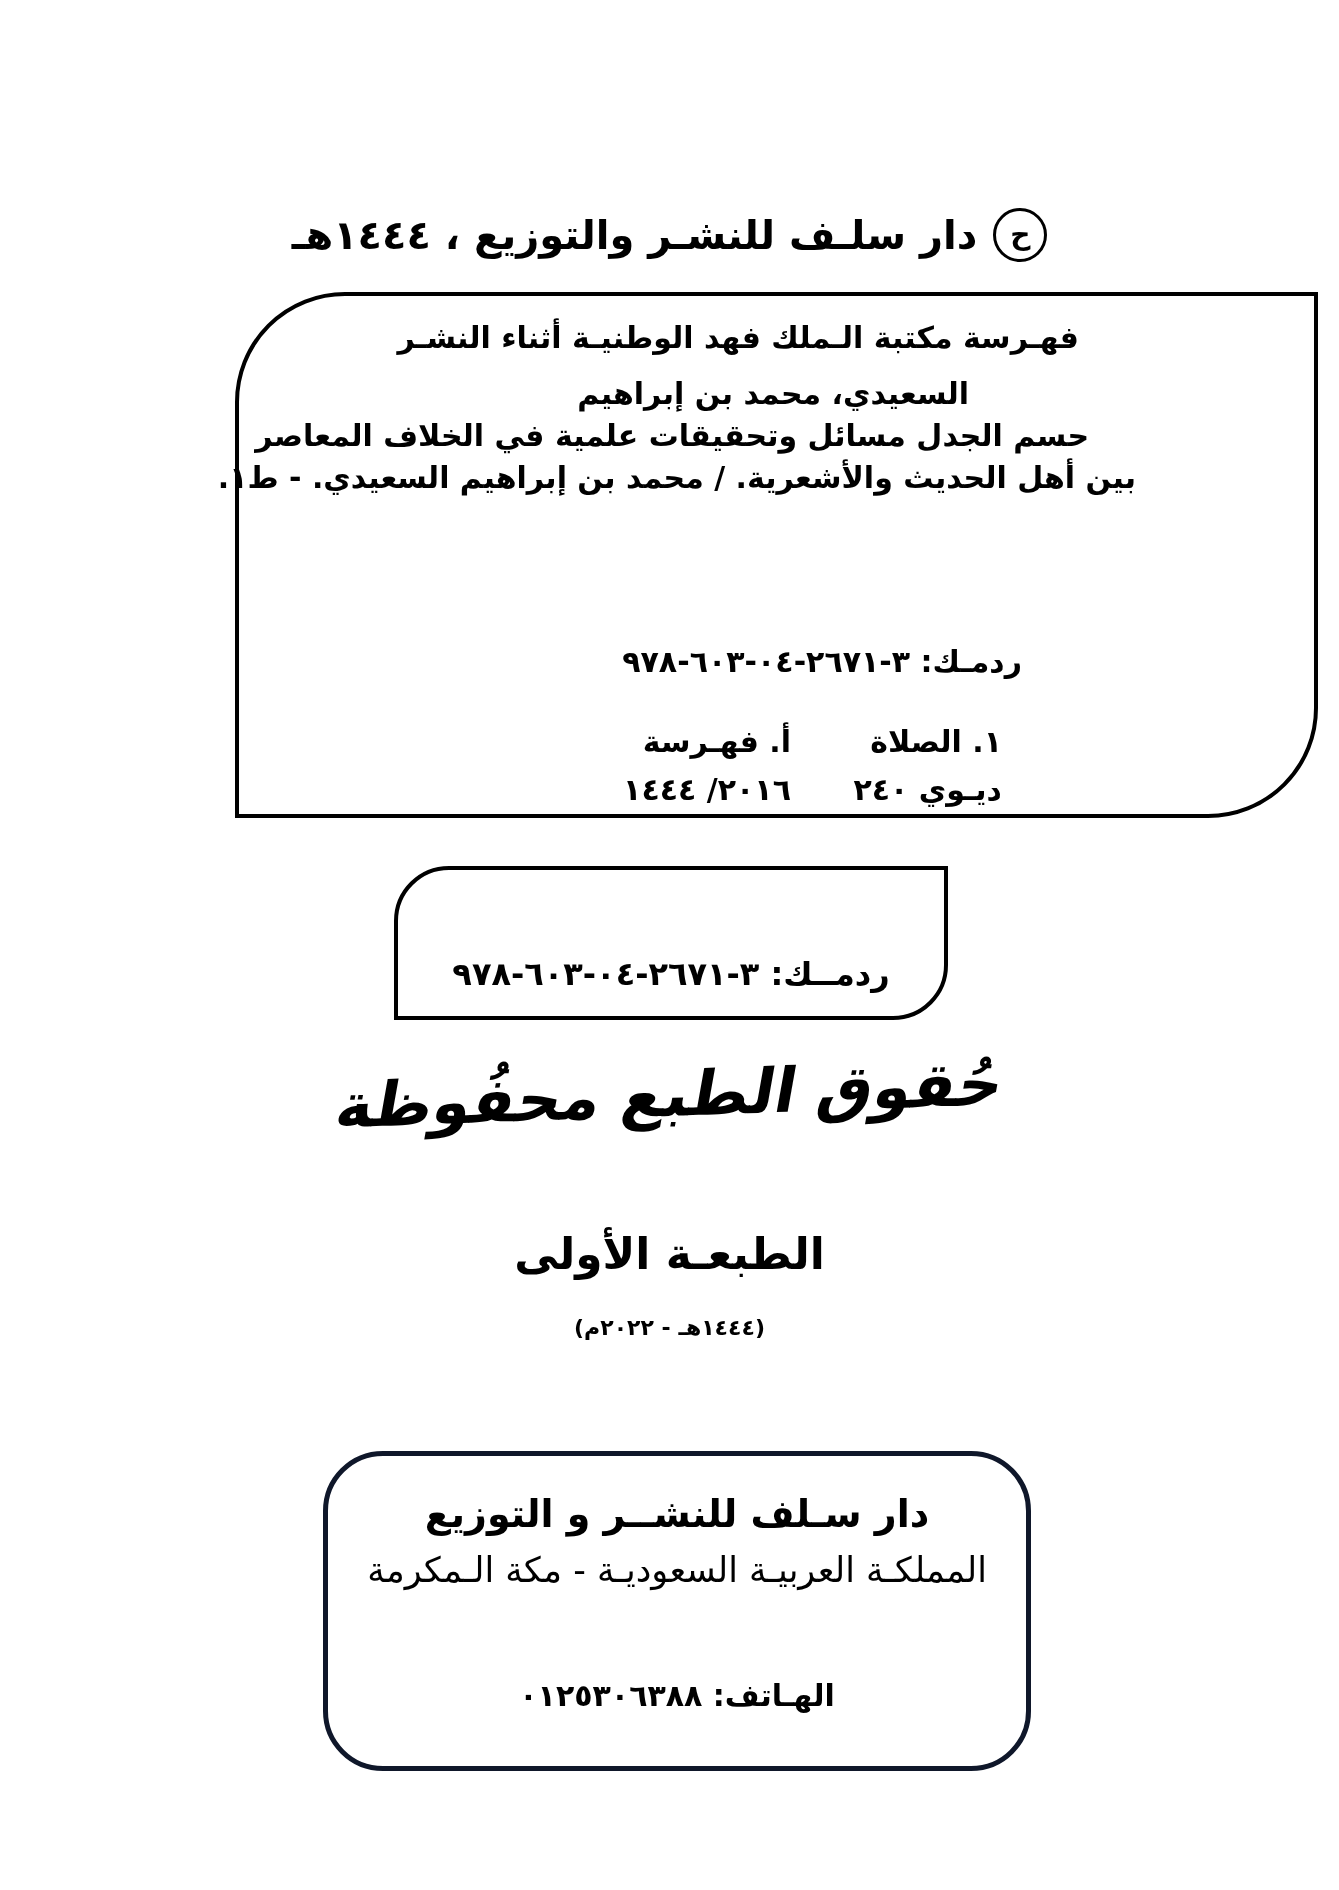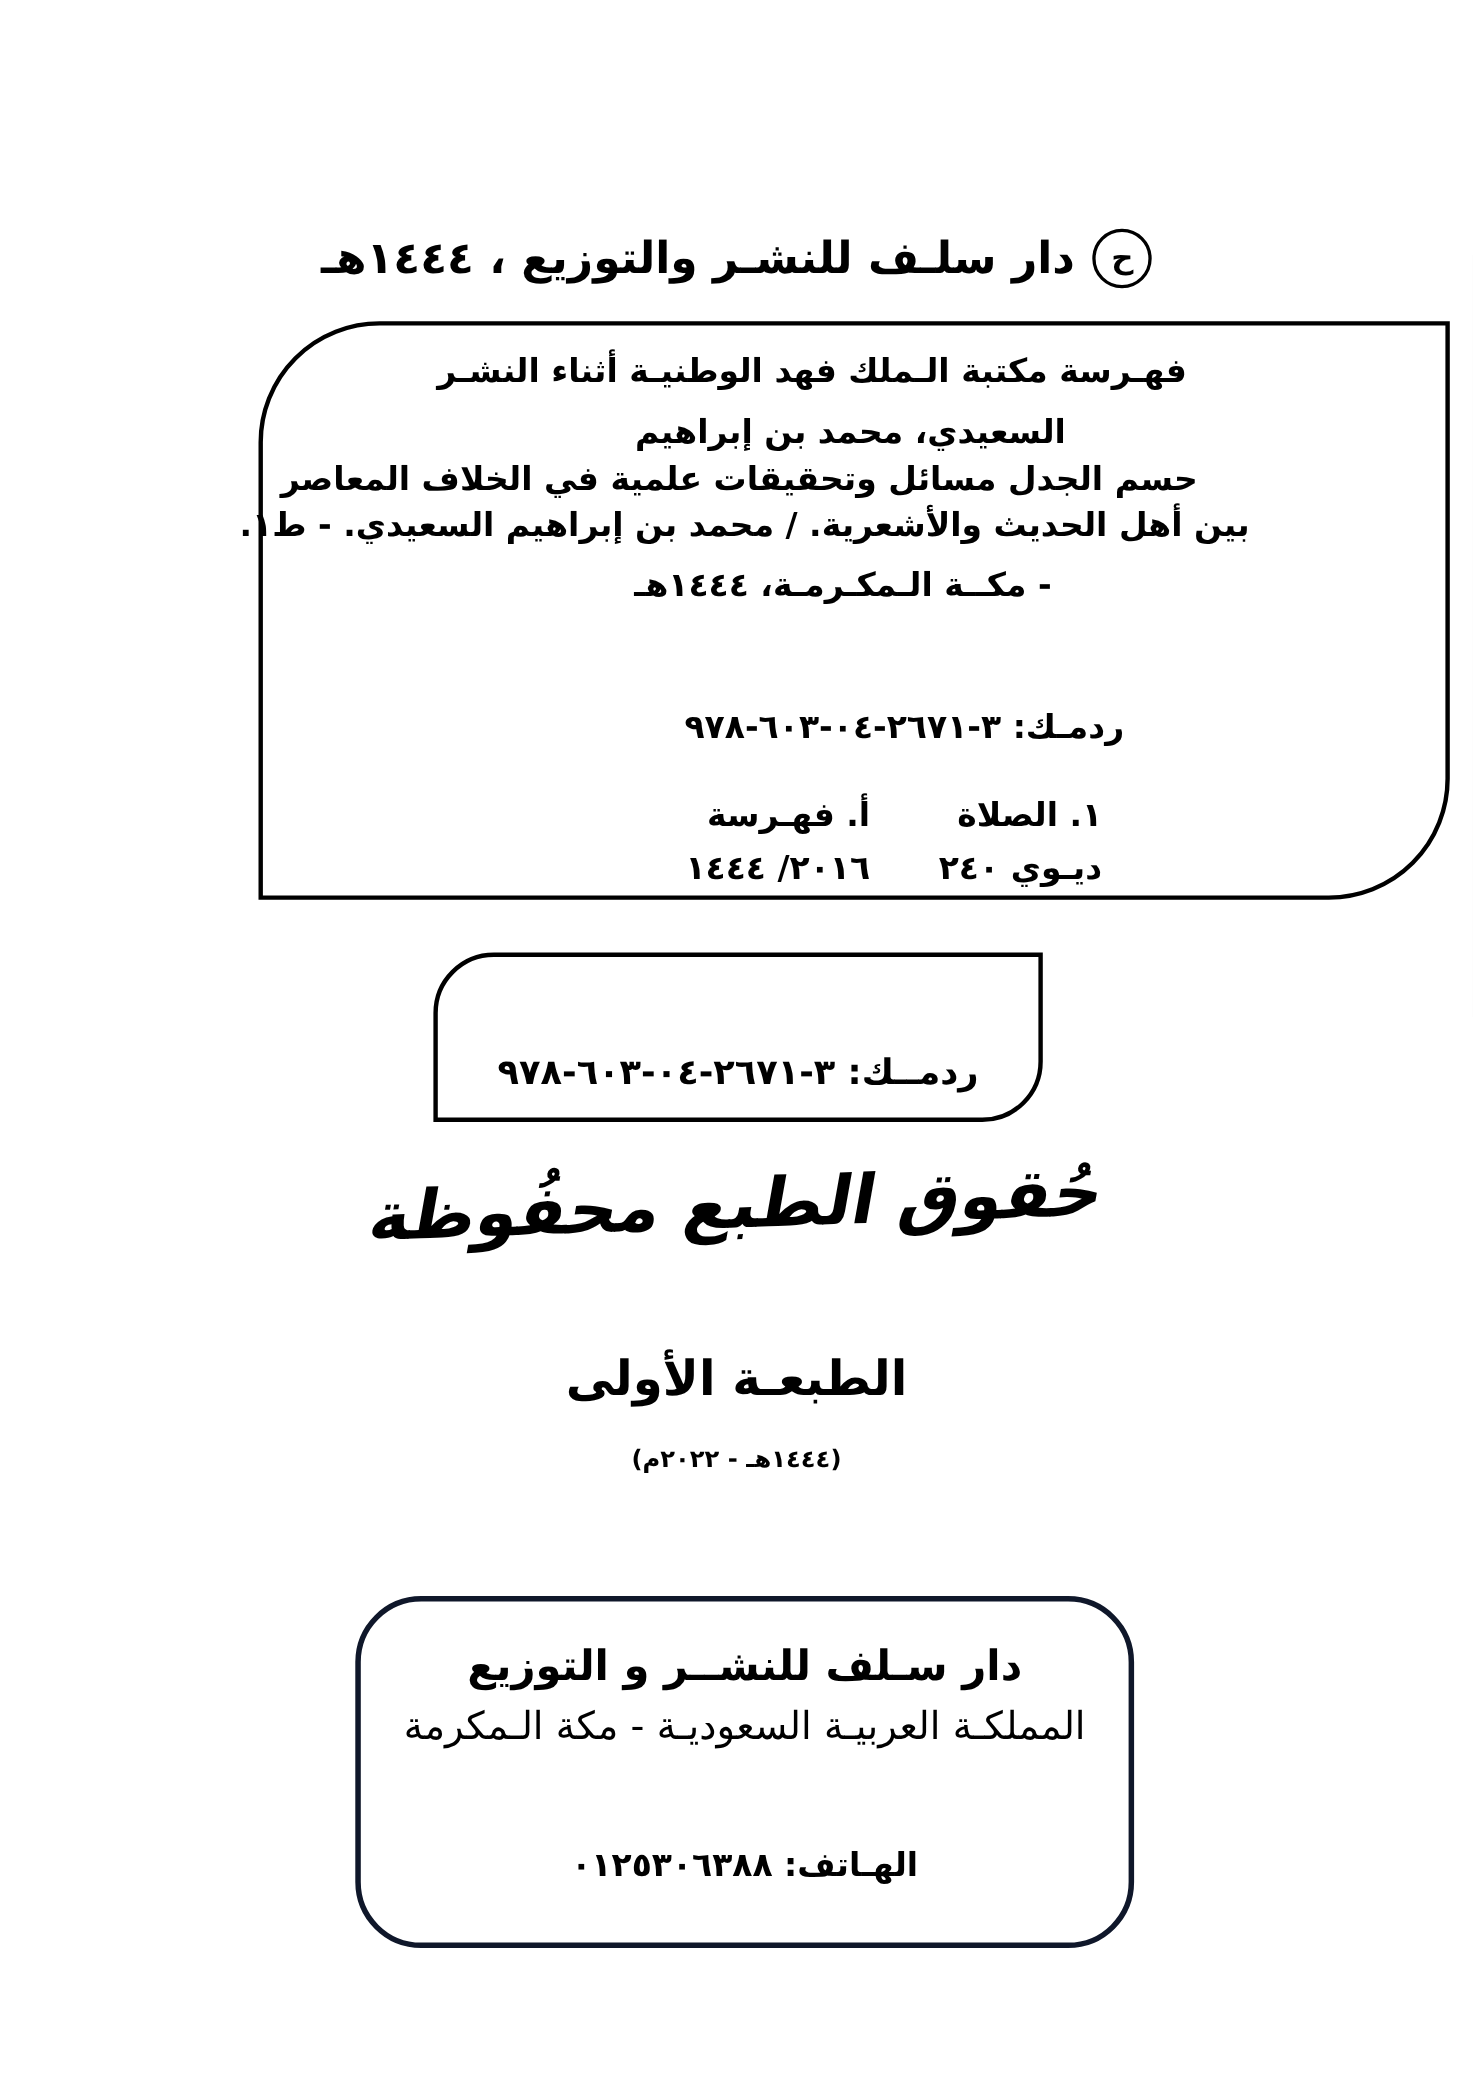--- a/index.html
+++ b/index.html
@@ -93,21 +93,20 @@
       <span>ح</span>
     </span>
     <span class="nowrap">دار سلـف للنشـر والتوزيع ، ١٤٤٤هـ</span>
   </div>
 
   <div class="abs cip-box">
     <div class="cip-line" style="top:22px;  right:235px;">فهـرسة مكتبة الـملك فهد الوطنيـة أثناء النشـر</div>
     <div class="cip-line" style="top:78px;  right:345px;">السعيدي، محمد بن إبراهيم</div>
     <div class="cip-line" style="top:120px; right:225px;">حسم الجدل مسائل وتحقيقات علمية في الخلاف المعاصر</div>
     <div class="cip-line" style="top:162px; right:178px;">بين أهل الحديث والأشعرية. / محمد بن إبراهيم السعيدي. - ط١.</div>
-    <div class="cip-line" style="top:217px; right:358px;">- مكــة الـمكـرمـة، ١٤٤٤هـ</div>
     <div class="cip-line" style="top:346px; right:292px;">ردمـك: ٣-٢٦٧١-٠٤-٦٠٣-٩٧٨</div>
 
     <div class="cip-line" style="top:426px; right:312px;">١. الصلاة</div>
     <div class="cip-line" style="top:426px; right:523px;">أ. فهـرسة</div>
     <div class="cip-line" style="top:474px; right:312px;">ديـوي ٢٤٠</div>
     <div class="cip-line" style="top:474px; right:523px;">٢٠١٦/ ١٤٤٤</div>
   </div>
 
   <div class="abs deposit-box">
     <div class="deposit-line" style="top:84px;">ردمــك: ٣-٢٦٧١-٠٤-٦٠٣-٩٧٨</div>

